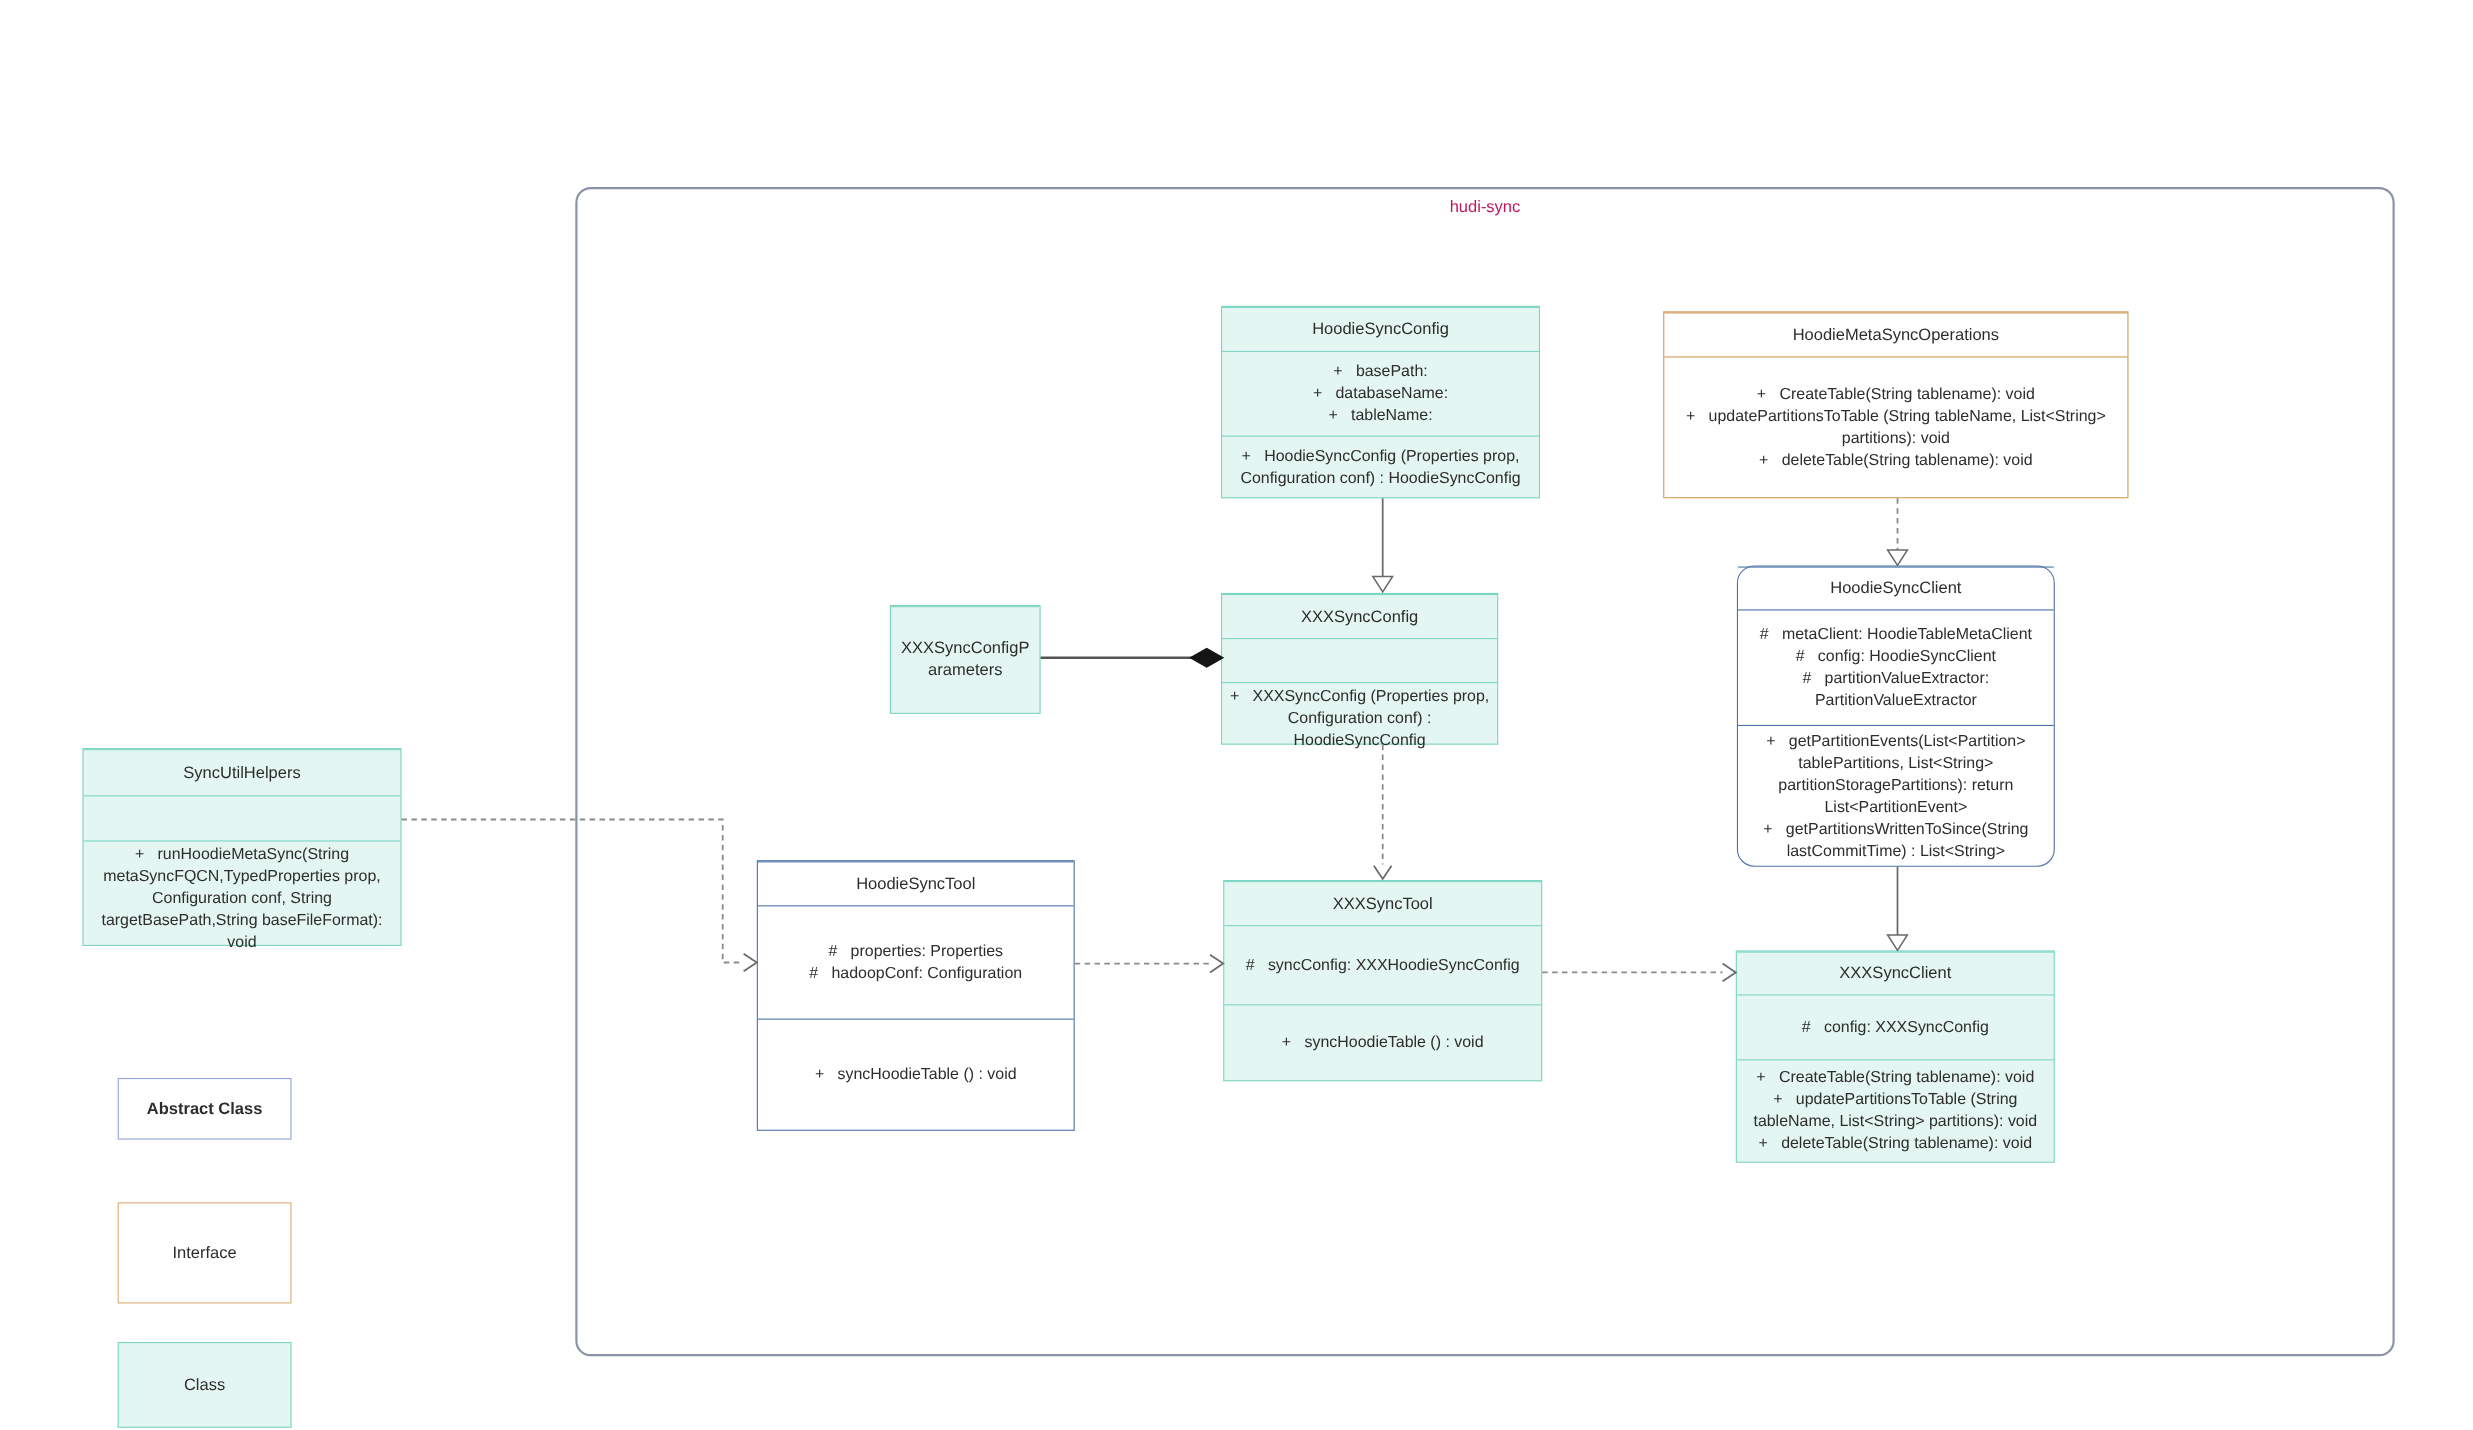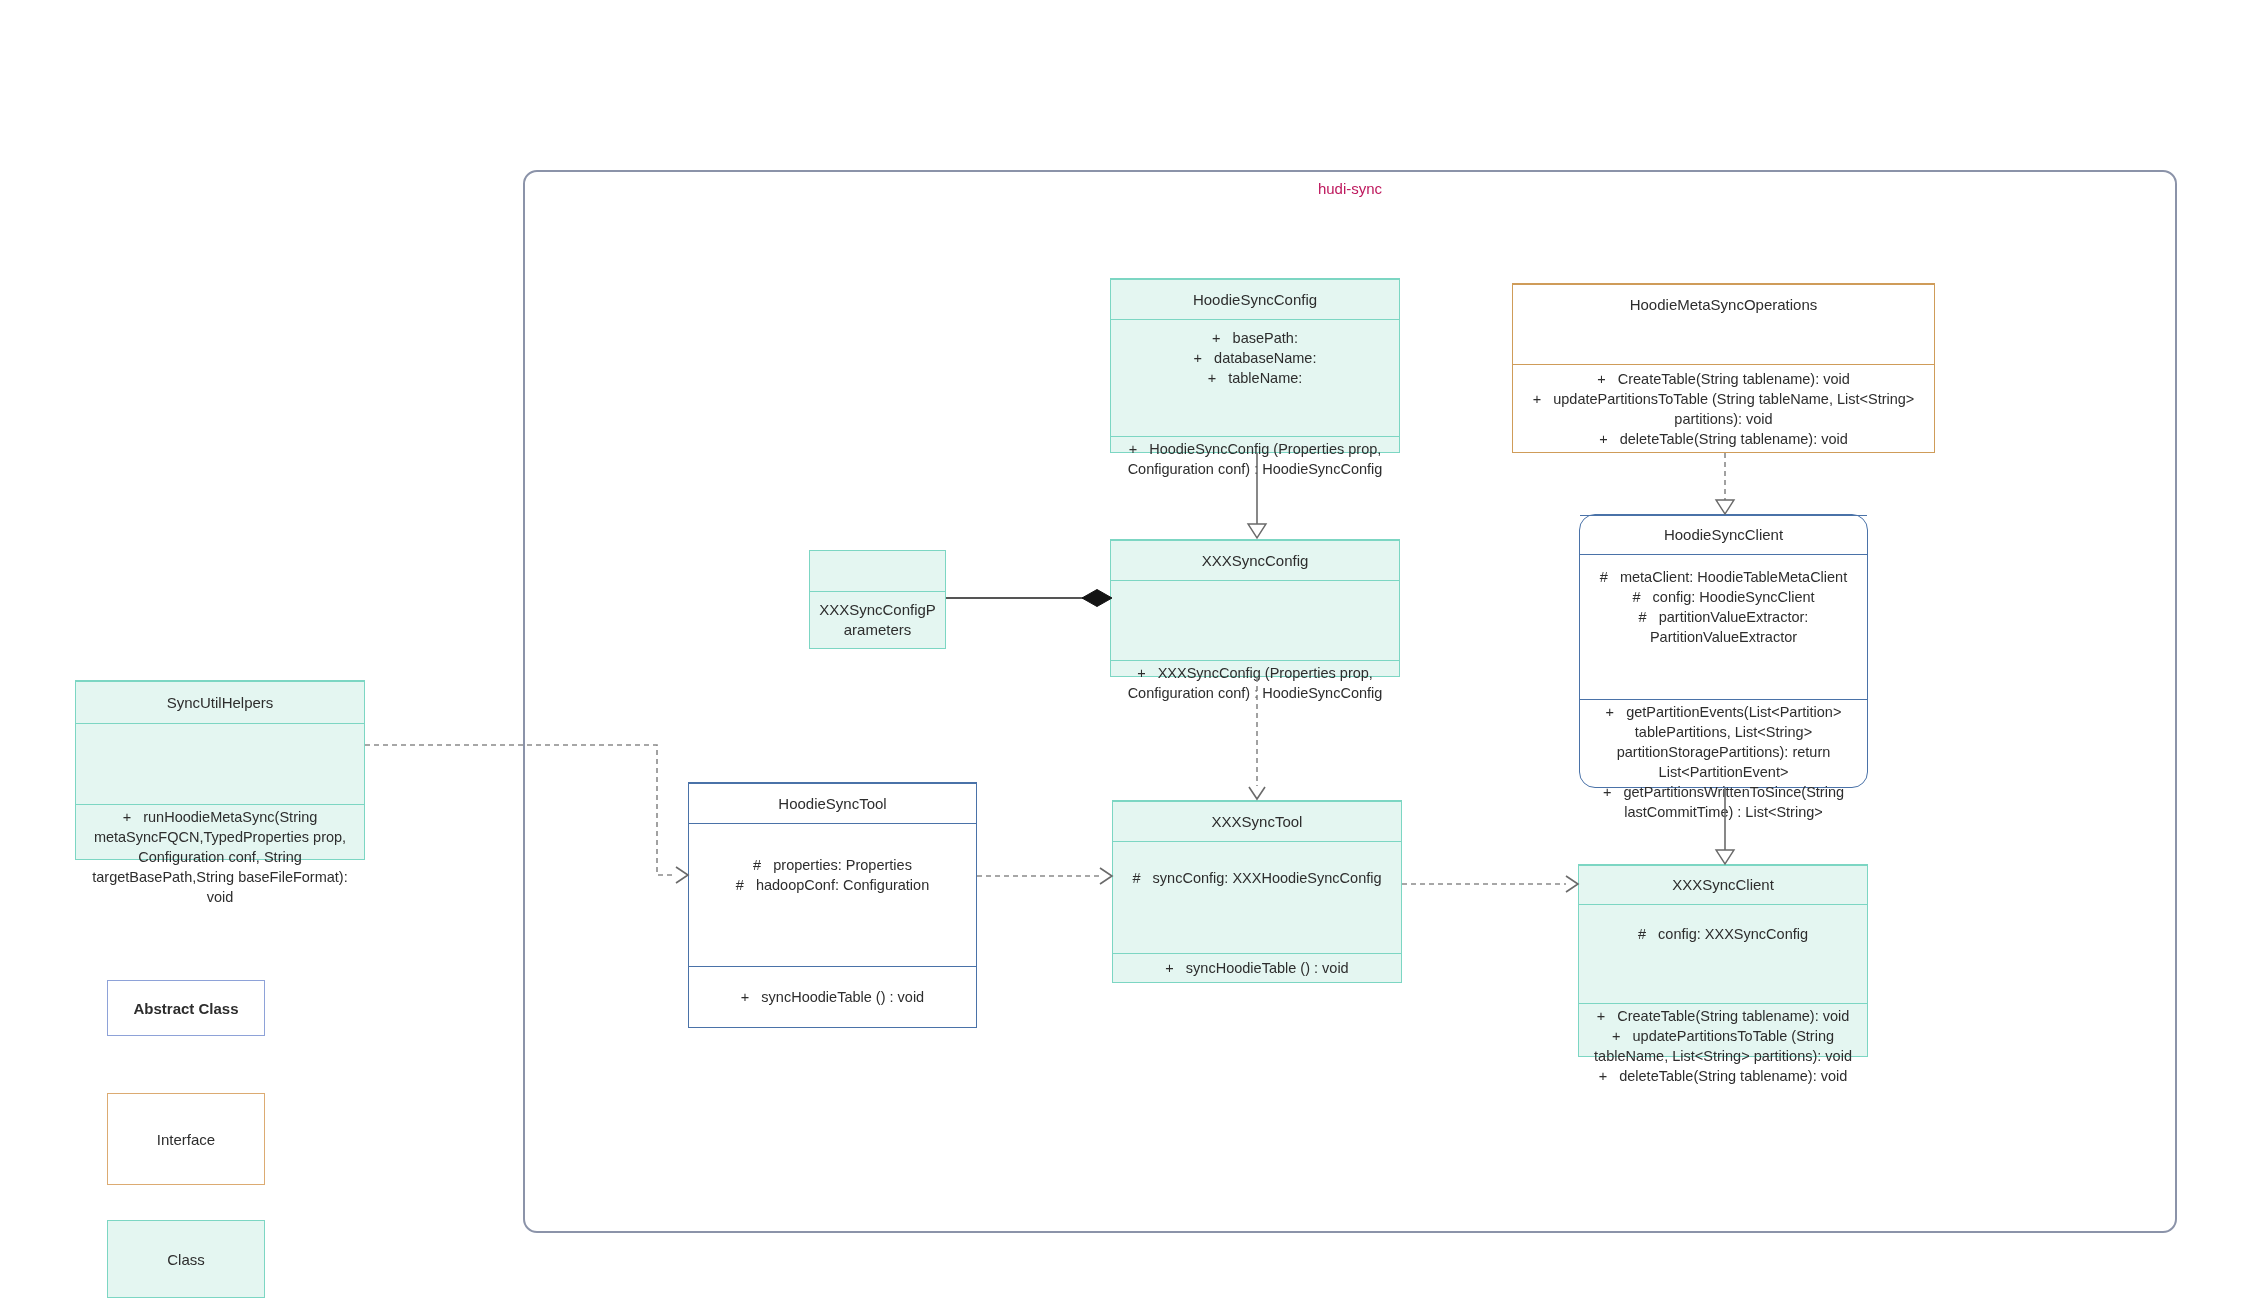--- a/index.html
+++ b/index.html
@@ -25,21 +25,21 @@
   .box.teal .sec{border-top:1.6px solid #7cd6c3;}
   .box.abstract{background:#ffffff;border:1.6px solid #4a72a8;}
   .box.abstract .sec{border-top:1.6px solid #4a72a8;}
   .box.interface{background:#ffffff;border:1.6px solid #cf9c59;}
   .box.interface .sec{border-top:1.6px solid #cf9c59;}
   .sec{
     display:flex;flex-direction:column;align-items:center;justify-content:center;
     text-align:center;padding:2px 6px;box-sizing:border-box;flex:0 0 auto;
   }
   .sec.title{font-size:15px;}
-  .sec.grow{flex:1 1 auto;margin-top:40px;}
+  .sec.grow{flex:1 1 auto;}
   .row{width:100%;}
   .wrap-any{overflow-wrap:anywhere;}
   
   .legend-box{
     position:absolute;display:flex;align-items:center;justify-content:center;
     text-align:center;font-size:15px;box-sizing:border-box;background:#fff;
   }
   .legend-box.l-abstract{border:1.8px solid #8ea2d8;}
   .legend-box.l-interface{border:1.8px solid #dcab72;}
   .legend-box.l-class{border:1.8px solid #7cd6c3;background:#e4f6f1;}
@@ -81,21 +81,21 @@
       <div class="row">+&nbsp;&nbsp;&nbsp;CreateTable(String tablename): void</div>
       <div class="row">+&nbsp;&nbsp;&nbsp;updatePartitionsToTable (String tableName, List&lt;String&gt; partitions): void</div>
       <div class="row">+&nbsp;&nbsp;&nbsp;deleteTable(String tablename): void</div>
     </div>
   </div>
 
   <div class="box teal" style="left:809px;top:550px;width:137px;height:99px;">
     <div class="sec grow title wrap-any">XXXSyncConfigParameters</div>
   </div>
 
-  <div class="box teal" style="left:1110px;top:539px;width:290px;height:138px;">
+  <div class="box teal" style="left:1110px;top:539px;width:252px;height:138px;">
     <div class="sec title" style="height:40px;">XXXSyncConfig</div>
     <div class="sec" style="height:40px;"></div>
     <div class="sec grow">
       <div class="row">+&nbsp;&nbsp;&nbsp;XXXSyncConfig (Properties prop, Configuration conf) : HoodieSyncConfig</div>
     </div>
   </div>
 
   <div class="box abstract" style="left:1579px;top:514px;width:289px;height:274px;border-radius:16px;">
     <div class="sec title" style="height:39px;">HoodieSyncClient</div>
     <div class="sec" style="height:105px;">

